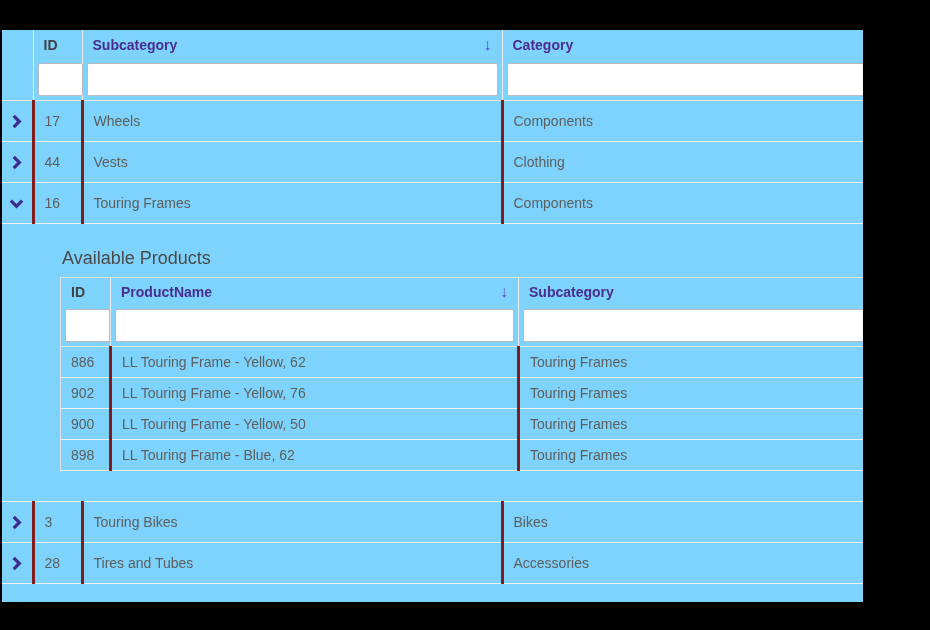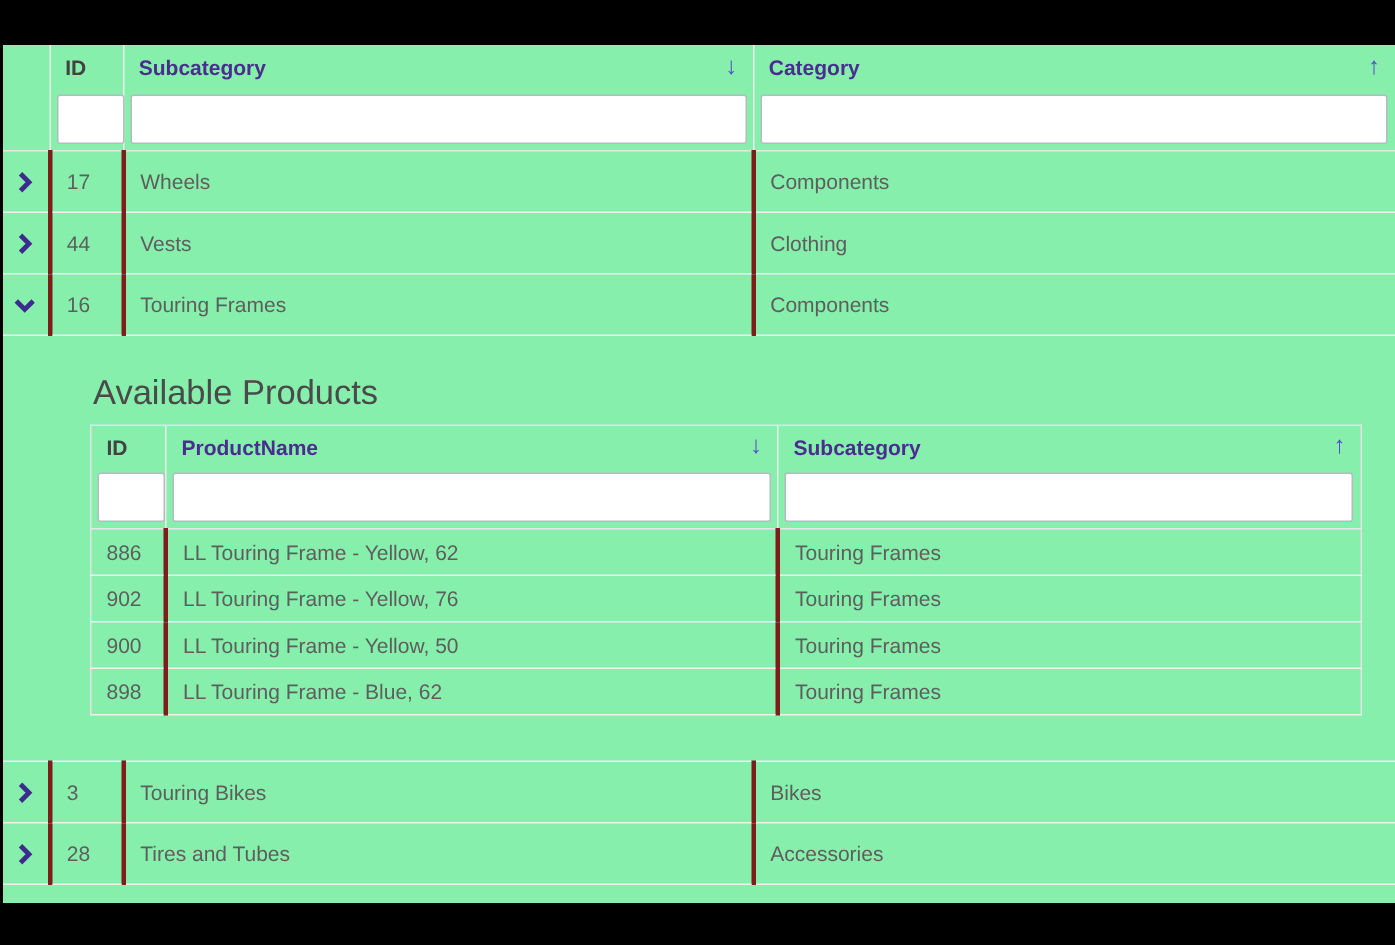--- a/index.html
+++ b/index.html
@@ -1,22 +1,22 @@
 <!DOCTYPE html>
 <html><head>
 <meta charset="utf-8">
 <style>
   html,body{margin:0;padding:0;}
   body{
     width:930px;height:630px;background:#000;overflow:hidden;position:relative;
     font-family:"Liberation Sans",sans-serif;
   }
   .content{
-    position:absolute;left:2px;top:30px;width:928px;height:572px;
-    background:#86efac;overflow:hidden;
+    position:absolute;left:2px;top:30px;width:861px;height:572px;
+    background:#7dd3fc;overflow:hidden;
   }
   table{border-collapse:collapse;table-layout:fixed;}
   .main-grid{width:928px;}
   .sub-grid{width:847px;border:1px solid #e2e2e7;}
 
   
   th{font-weight:bold;text-align:left;vertical-align:middle;padding:0 10px;}
   .hrow th{height:30px;font-size:14px;color:#424242;border-right:1px solid #ececef;}
   .sub-grid .hrow th{height:28px;}
   .hrow th:last-child{border-right:none;}
@@ -41,21 +41,21 @@
      overflow:hidden;white-space:nowrap;}
   td:last-child{border-right:none;}
   .main-grid > tbody > tr > td{height:40px;}
   .sub-grid > tbody > tr > td{height:30px;}
 
   .expander{padding:0;text-align:center;cursor:pointer;}
   .expander svg{display:block;margin:0 auto;}
 
   
   td.detail-cell{padding:24px 0 30px 58px;border-right:none;white-space:normal;}
-  .detail-title{font-size:23px;color:#4a4a4a;font-weight:400;margin:0 0 8px 2px;}
+  .detail-title{font-size:18px;color:#4a4a4a;font-weight:400;margin:0 0 8px 2px;}
 </style>
 </head>
 <body>
 
 <div class="content">
   <table class="main-grid">
     <colgroup>
         <col style="width:31px">
         <col style="width:49px">
         <col style="width:420px">

